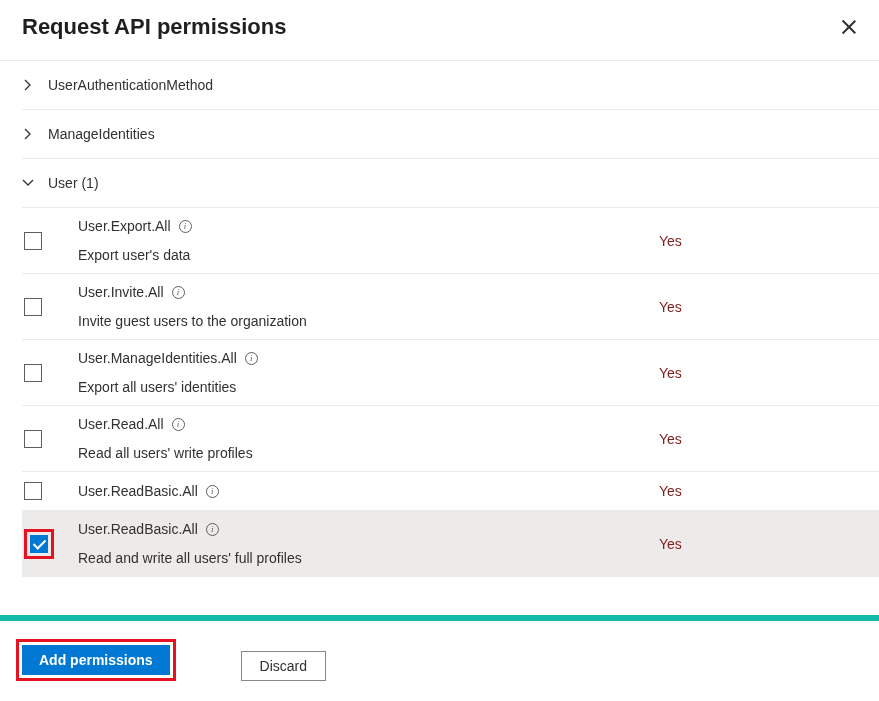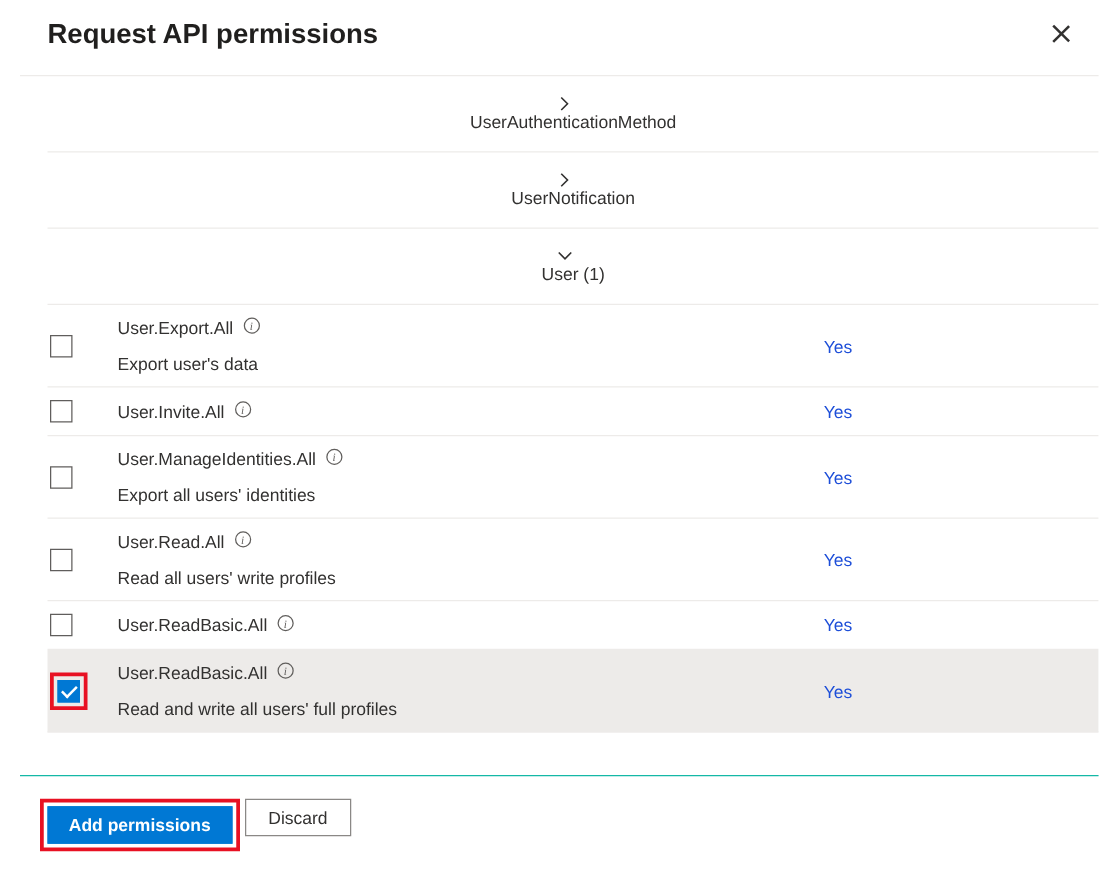--- a/index.html
+++ b/index.html
@@ -1,57 +1,57 @@
 <!DOCTYPE html>
 <html><head>
 <meta charset="utf-8">
 <style>
 * { box-sizing: border-box; margin: 0; padding: 0; }
 body { font-family: "Segoe UI", -apple-system, sans-serif; font-size: 14px; color: #323130; background: #fff; width: 879px; height: 701px; position: relative; overflow: hidden; }
 
-.panel { position: relative; width: 100%; height: 100%; display: flex; flex-direction: column; padding-left: 16px; }
+.panel { position: relative; width: 100%; height: 100%; display: flex; flex-direction: column; }
 
 .header { display: flex; align-items: center; justify-content: space-between; padding: 14px 22px 20px 22px; }
 .header h1 { font-size: 22px; font-weight: 600; color: #201f1e; }
 .close-x { width: 16px; height: 16px; cursor: pointer; position: relative; }
 .close-x::before, .close-x::after { content: ""; position: absolute; left: 7px; top: -1px; width: 1.5px; height: 18px; background: #323130; }
 .close-x::before { transform: rotate(45deg); }
 .close-x::after { transform: rotate(-45deg); }
 
 .scroll-area { flex: 1; overflow-y: scroll; padding: 0 0 0 22px; border-top: 1px solid #edebe9; }
 .scroll-area::-webkit-scrollbar { width: 16px; }
 .scroll-area::-webkit-scrollbar-track { background: #f3f2f1; }
 .scroll-area::-webkit-scrollbar-thumb { background: #c8c6c4; }
 .scroll-area::-webkit-scrollbar-button:single-button { background: #f3f2f1; height: 16px; display: block; }
 
-.group-row { display: flex; align-items: center; padding: 16px 0; border-bottom: 1px solid #edebe9; cursor: pointer; flex-direction: column; }
+.group-row { display: flex; align-items: center; padding: 16px 0; border-bottom: 1px solid #edebe9; cursor: pointer; }
 .group-row:first-child { border-top: none; }
 .chev { width: 12px; height: 12px; margin-right: 14px; display: inline-flex; align-items: center; justify-content: center; }
 .chev svg { width: 12px; height: 12px; }
 .group-label { font-size: 14px; color: #323130; }
 
 .perm-row { display: flex; align-items: center; padding: 10px 0; border-bottom: 1px solid #edebe9; }
 .perm-row.sel { background: #edebe9; }
 .cb-wrap { width: 56px; display: flex; justify-content: flex-start; padding-left: 2px; }
 .cb { width: 18px; height: 18px; border: 1px solid #605e5c; background: #fff; cursor: pointer; position: relative; }
 .cb.checked { background: #0078d4; border-color: #0078d4; }
 .cb.checked::after { content: ""; position: absolute; left: 5px; top: 1px; width: 5px; height: 10px; border: solid #fff; border-width: 0 2px 2px 0; transform: rotate(45deg); }
 .perm-main { flex: 1; }
-.perm-name-line { display: flex; align-items: flex-start; gap: 8px; }
+.perm-name-line { display: flex; align-items: center; gap: 8px; }
 .perm-name { font-size: 14px; color: #323130; }
 .info-ic { width: 13px; height: 13px; border: 1px solid #605e5c; border-radius: 50%; display: inline-flex; align-items: center; justify-content: center; font-size: 9px; font-style: italic; color: #605e5c; font-family: Georgia, serif; }
 .perm-desc { font-size: 14px; color: #323130; margin-top: 13px; }
-.perm-admin { width: 220px; font-size: 14px; color: #1d4ed8; }
+.perm-admin { width: 220px; font-size: 14px; color: #7f1d1d; }
 
 .highlight-cb { border: 3px solid #e81123; padding: 3px; display: inline-block; }
 .highlight-btn { border: 3px solid #e81123; padding: 3px; display: inline-block; }
 
-.footer { padding: 18px 22px 20px 16px; display: flex; gap: 4px; align-items: flex-start; border-top: 1px solid #14b8a6; }
+.footer { padding: 18px 22px 20px 16px; display: flex; gap: 21px; align-items: flex-end; border-top: 6px solid #14b8a6; }
 .btn-primary { background: #0078d4; color: #fff; border: 1px solid #0078d4; padding: 6px 16px; font-size: 14px; font-weight: 600; cursor: pointer; }
-.btn-secondary { background: #fff; color: #323130; border: 1px solid #8a8886; padding: 6px 18px; font-size: 14px; cursor: pointer; }
+.btn-secondary { background: #fff; color: #323130; border: 1px solid #8a8886; padding: 6px 18px; font-size: 14px; cursor: pointer; margin-left: 44px; }
 
 .spacer-bottom { height: 18px; }
 </style>
 </head>
 <body>
 
 <div class="panel">
 
   <div class="header">
     <h1>Request API permissions</h1>
@@ -68,21 +68,21 @@
       </span>
       <span class="group-label">UserAuthenticationMethod</span>
     </div>
 
     <div class="group-row">
       <span class="chev">
         <svg viewBox="0 0 12 12">
             <path d="M3 1 L8 6 L3 11" fill="none" stroke="#323130" stroke-width="1.3"></path>
           </svg>
       </span>
-      <span class="group-label">UserNotification</span>
+      <span class="group-label">ManageIdentities</span>
     </div>
 
 
     <div class="group-row">
       <span class="chev">
         <svg viewBox="0 0 12 12">
             <path d="M1 3 L6 8 L11 3" fill="none" stroke="#323130" stroke-width="1.3"></path>
           </svg>
       </span>
       <span class="group-label">User (1)</span>
@@ -104,20 +104,21 @@
 
     <div class="perm-row">
       <div class="cb-wrap">
           <div class="cb"></div>
         </div>
       <div class="perm-main">
         <div class="perm-name-line">
           <span class="perm-name">User.Invite.All</span>
           <span class="info-ic">i</span>
         </div>
+        <div class="perm-desc">Invite guest users to the organization</div>
       </div>
       <div class="perm-admin">Yes</div>
     </div>
 
     <div class="perm-row">
       <div class="cb-wrap">
           <div class="cb"></div>
         </div>
       <div class="perm-main">
         <div class="perm-name-line">

